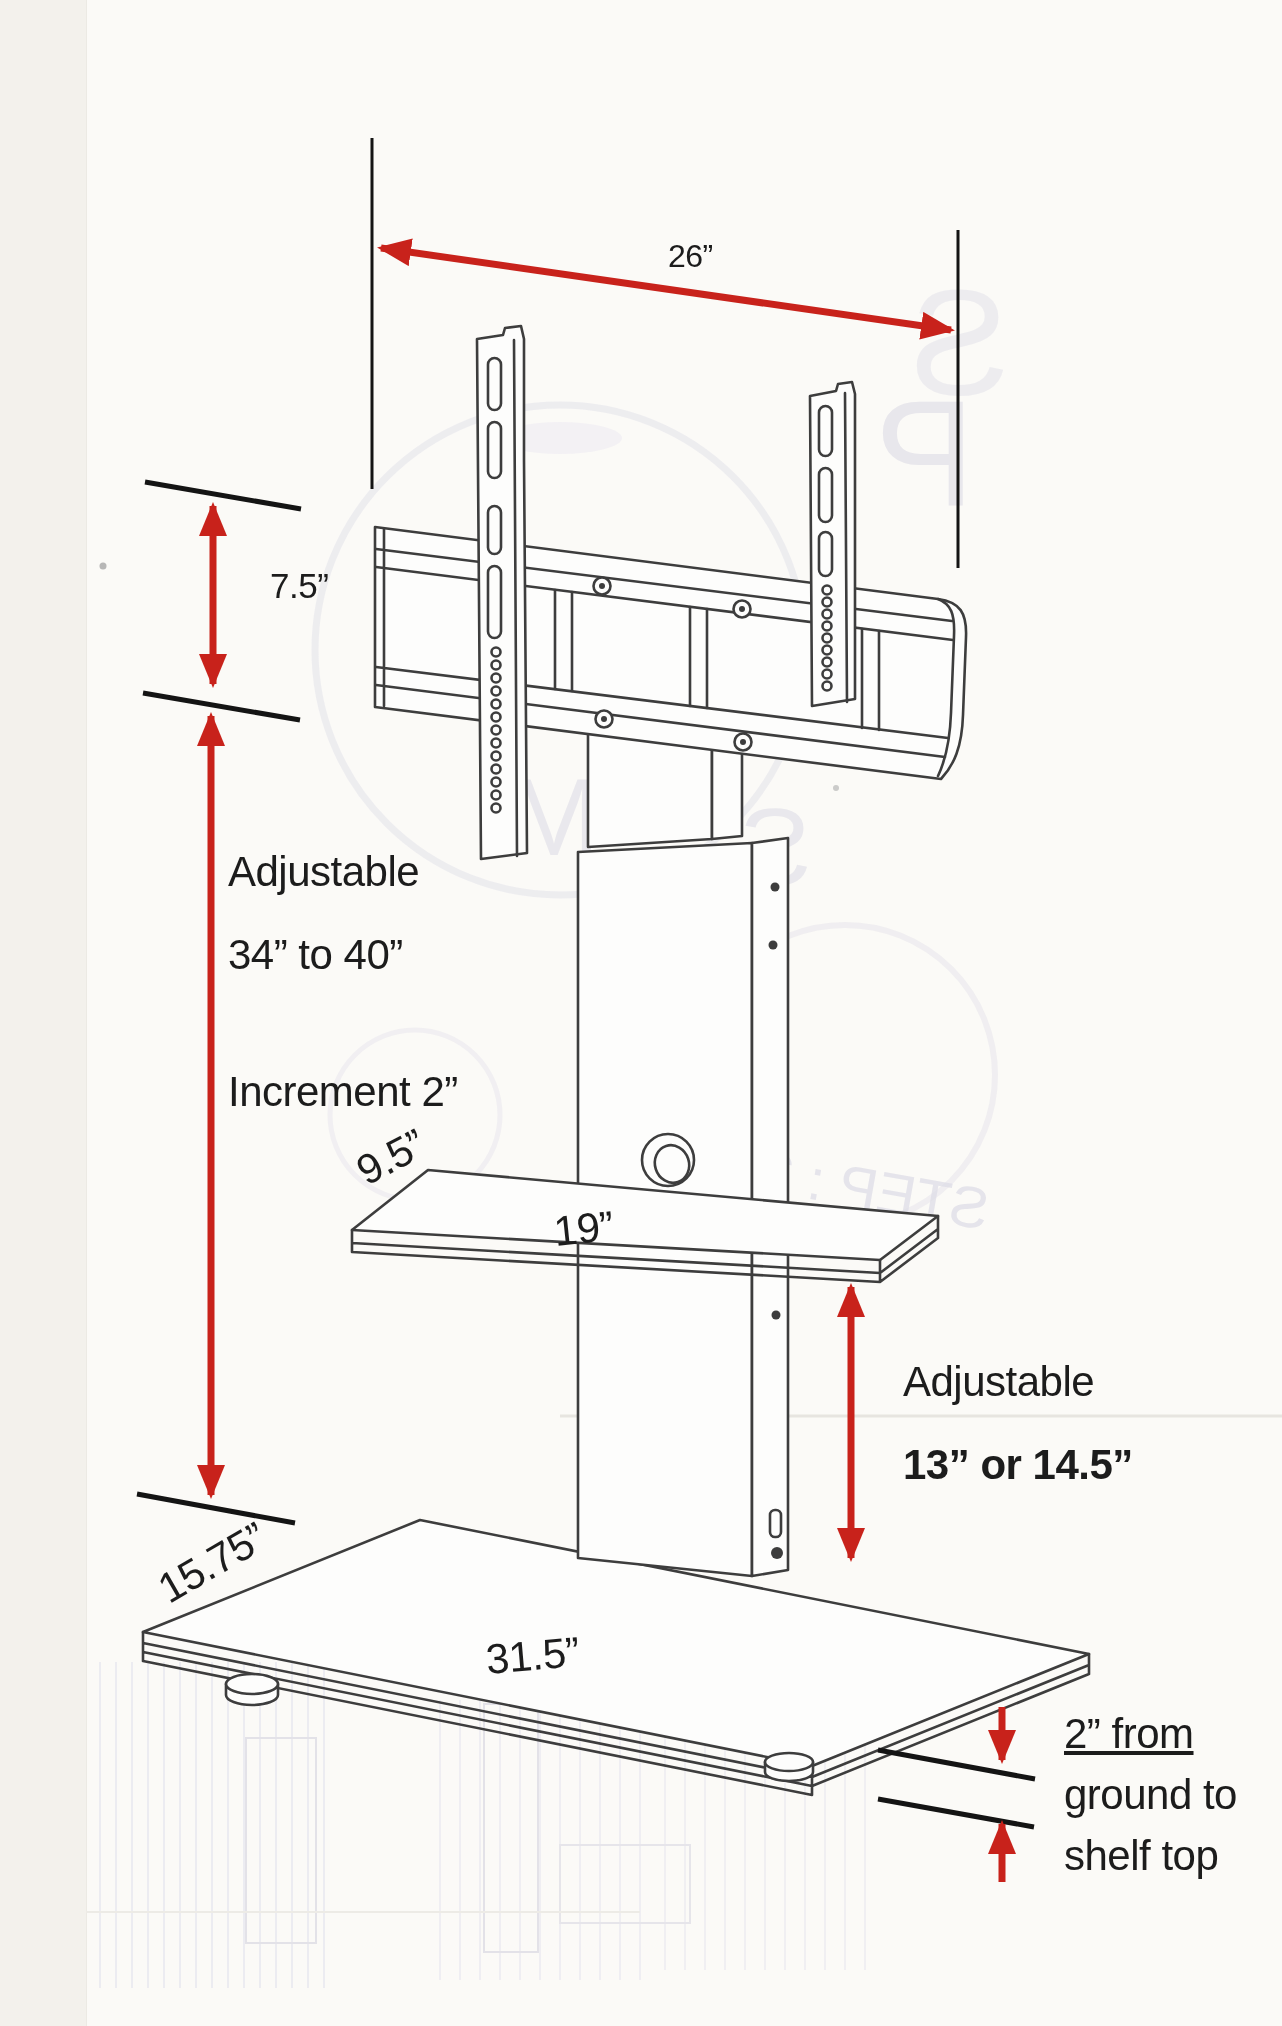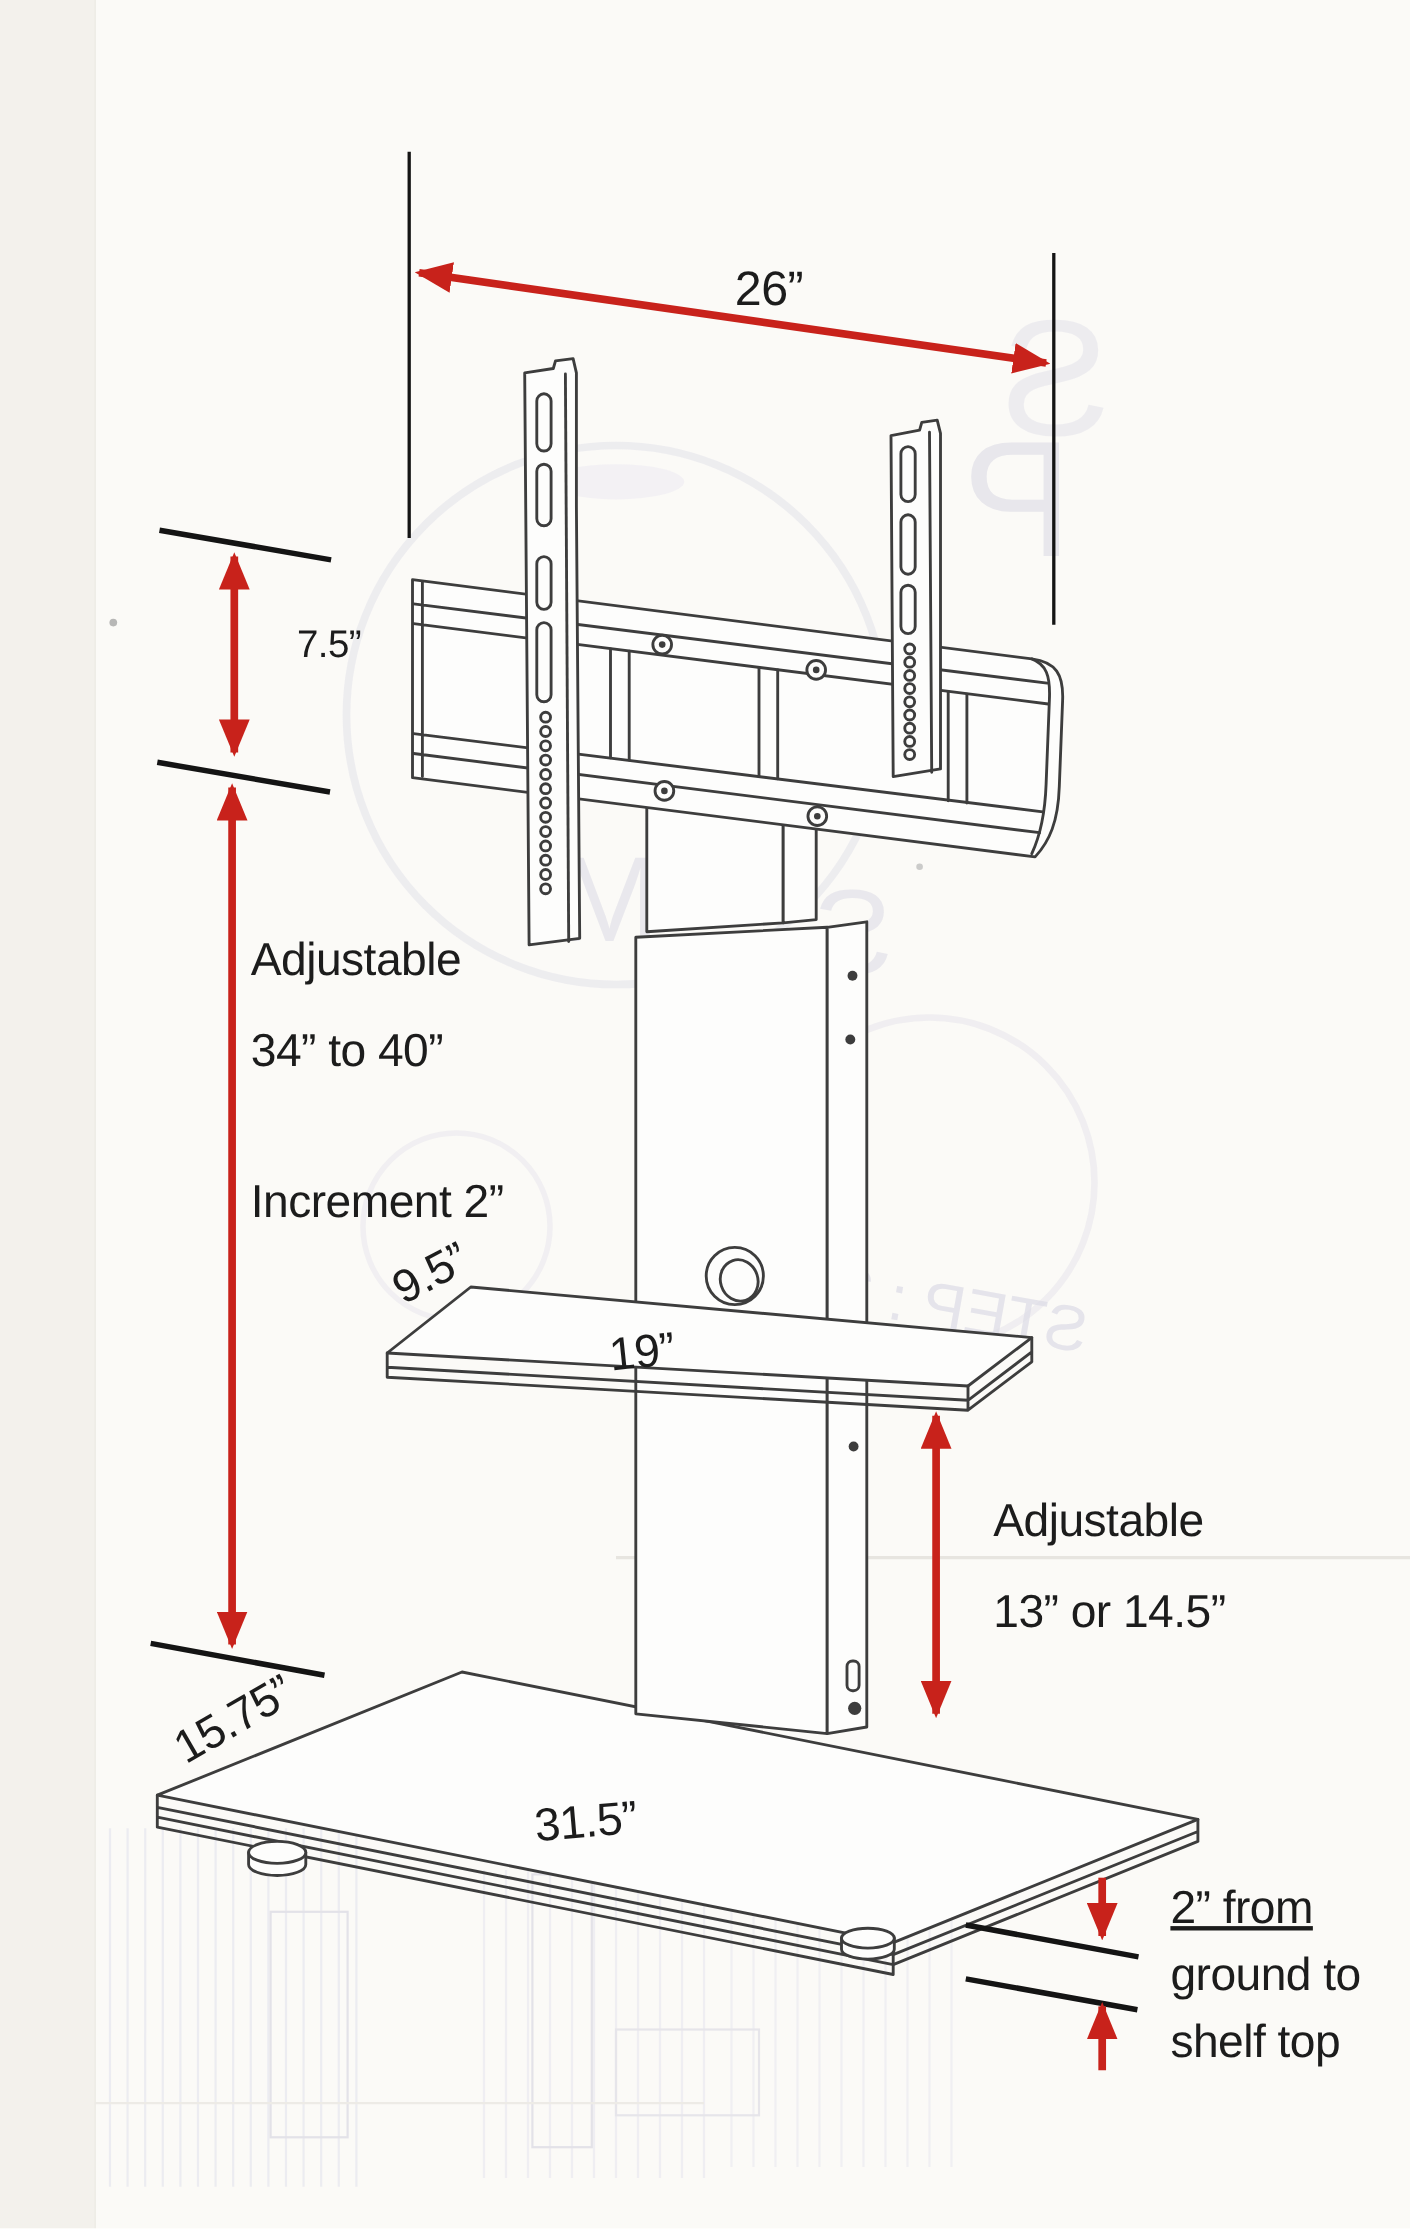--- a/index.html
+++ b/index.html
@@ -158,33 +158,33 @@
         <line x1="381" y1="248" x2="951" y2="330" marker-start="url(#ah)" marker-end="url(#ah)"></line>
         <line x1="213" y1="506" x2="213" y2="684" marker-start="url(#ah)" marker-end="url(#ah)"></line>
         <line x1="211" y1="716" x2="211" y2="1495" marker-start="url(#ah)" marker-end="url(#ah)"></line>
         <line x1="851" y1="1287" x2="851" y2="1558" marker-start="url(#ah)" marker-end="url(#ah)"></line>
         <line x1="1002" y1="1707" x2="1002" y2="1760" marker-end="url(#ah)"></line>
         <line x1="1002" y1="1882" x2="1002" y2="1824" marker-end="url(#ah)"></line>
       </g>
     </g>
   </svg>
 
-  <div class="lbl" style="left:668px;top:240px;font-size:44px;">26”</div>
+  <div class="lbl" style="left:668px;top:240px;font-size:32px;">26”</div>
 
   <div class="lbl" style="left:226px;top:568px;font-size:35px;margin-left:44px;">7.5”</div>
 
   <div class="lbl" style="left:228px;top:850px;">Adjustable</div>
   <div class="lbl" style="left:228px;top:933px;">34” to 40”</div>
   <div class="lbl" style="left:228px;top:1070px;">Increment 2”</div>
 
   <div class="lbl rot" style="left:360px;top:1152px;transform:rotate(-28deg);">9.5”</div>
   <div class="lbl rot" style="left:554px;top:1210px;transform:rotate(-6deg);">19”</div>
 
   <div class="lbl" style="left:903px;top:1360px;">Adjustable</div>
-  <div class="lbl" style="left:903px;top:1443px;">13” or 14.5”</div>
+  <div class="lbl" style="left:903px;top:1443px;font-weight:bold;">13” or 14.5”</div>
 
   <div class="lbl rot" style="left:162px;top:1570px;transform:rotate(-30deg);">15.75”</div>
   <div class="lbl rot" style="left:486px;top:1638px;transform:rotate(-5deg);">31.5”</div>
 
   <div class="lbl" style="left:1064px;top:1712px;text-decoration:underline;">2” from</div>
   <div class="lbl" style="left:1064px;top:1773px;">ground to</div>
   <div class="lbl" style="left:1064px;top:1834px;text-align:center;">shelf top</div>
 </div>
 
 </body></html>

